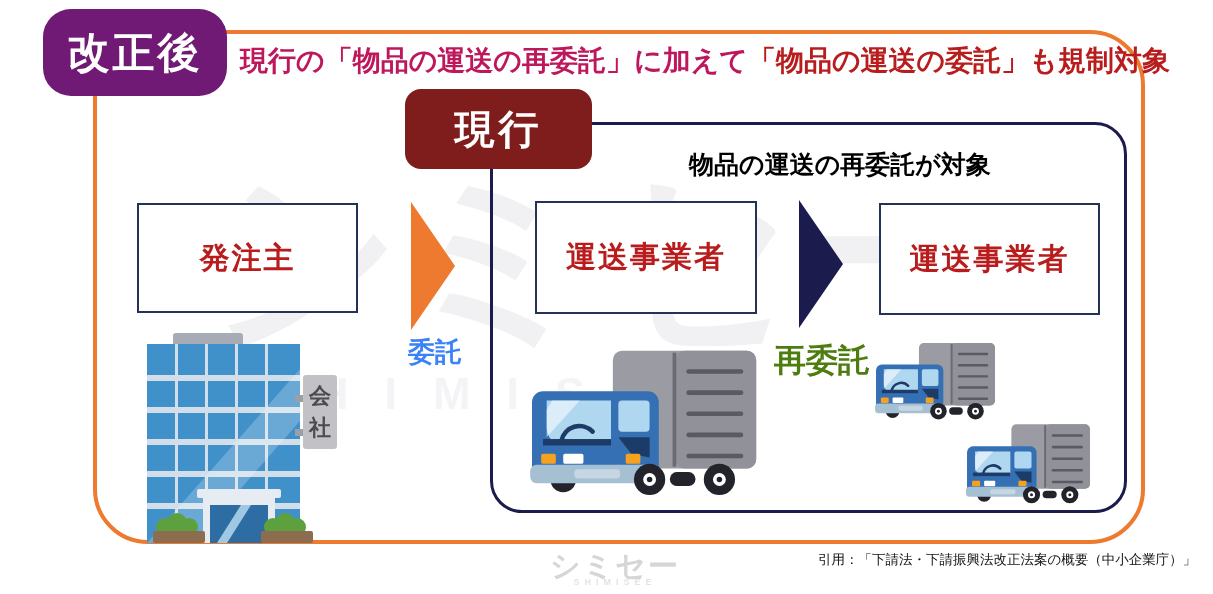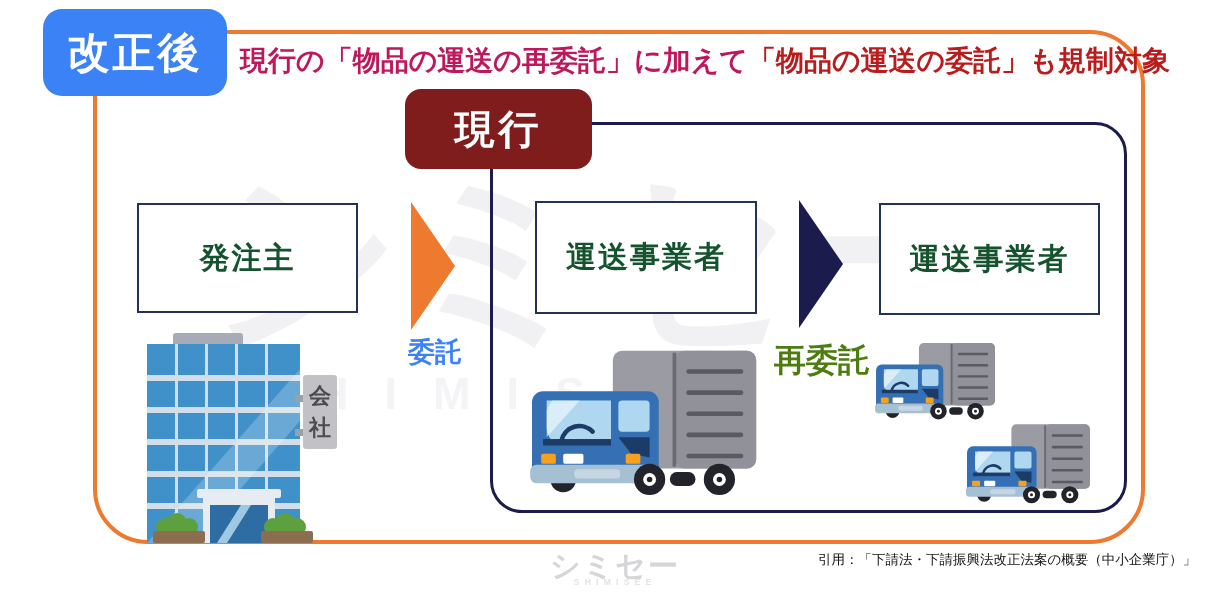--- a/index.html
+++ b/index.html
@@ -29,22 +29,22 @@
     left:490px; top:122px; width:637px; height:391px;
     border:3px solid #1b1b4d; border-radius:32px; z-index:1;
   }
 
   
   .badge {
     display:flex; align-items:center; justify-content:center;
     color:#ffffff; font-weight:bold; z-index:4; white-space:nowrap;
   }
   .badge-after {
-    left:43px; top:9px; width:184px; height:87px; background:#3b82f6;
-    border-radius:19px; font-size:42px; letter-spacing:3px;
+    left:43px; top:9px; width:184px; height:87px; background:#701a75;
+    border-radius:28px; font-size:42px; letter-spacing:3px;
   }
   .badge-current {
     left:405px; top:89px; width:187px; height:80px; background:#7f1d1d;
     border-radius:16px; font-size:40px; letter-spacing:4px;
   }
 
   
   .headline {
     left:240px; top:42px; width:900px; text-align:center;
     font-size:28px; font-weight:bold; white-space:nowrap; z-index:4;
@@ -54,21 +54,21 @@
 
   .scope-title {
     left:630px; top:148px; width:420px; text-align:center;
     font-size:25px; font-weight:bold; color:#000000; z-index:3; white-space:nowrap;
   }
 
   
   .entity-box {
     background:#ffffff; border:2px solid #243355; z-index:3;
     display:flex; align-items:center; justify-content:center;
-    font-size:30px; font-weight:bold; color:#14532d; letter-spacing:2px; white-space:nowrap;
+    font-size:30px; font-weight:bold; color:#b91c1c; letter-spacing:2px; white-space:nowrap;
   }
   .box-orderer  { left:137px; top:203px; width:221px; height:110px; }
   .box-carrier1 { left:535px; top:201px; width:222px; height:113px; }
   .box-carrier2 { left:879px; top:203px; width:221px; height:112px; }
 
   
   .tri { width:0; height:0; z-index:3;
     border-top:64px solid transparent; border-bottom:64px solid transparent; }
   .tri-orange { left:411px; top:202px; border-left:44px solid #ed7a2e; }
   .tri-navy   { left:799px; top:200px; border-left:44px solid #1b1b4d; }
@@ -105,20 +105,21 @@
   <div class="abs wm-sub">SHIMISEE</div>
 
   <div class="abs outer-frame"></div>
   <div class="abs inner-frame"></div>
 
   <div class="abs badge badge-after">改正後</div>
   <div class="abs badge badge-current">現行</div>
 
   <div class="abs headline"><span class="hl-navy">現行の「物品の運送の再委託」に加えて</span><span class="hl-orange">「物品の運送の委託」も規制対象</span></div>
 
+  <div class="abs scope-title">物品の運送の再委託が対象</div>
 
   <div class="abs entity-box box-orderer">発注主</div>
   <div class="abs entity-box box-carrier1">運送事業者</div>
   <div class="abs entity-box box-carrier2">運送事業者</div>
 
   <div class="abs tri tri-orange"></div>
   <div class="abs flow-label label-consign">委託</div>
   <div class="abs tri tri-navy"></div>
   <div class="abs flow-label label-reconsign">再委託</div>
 

